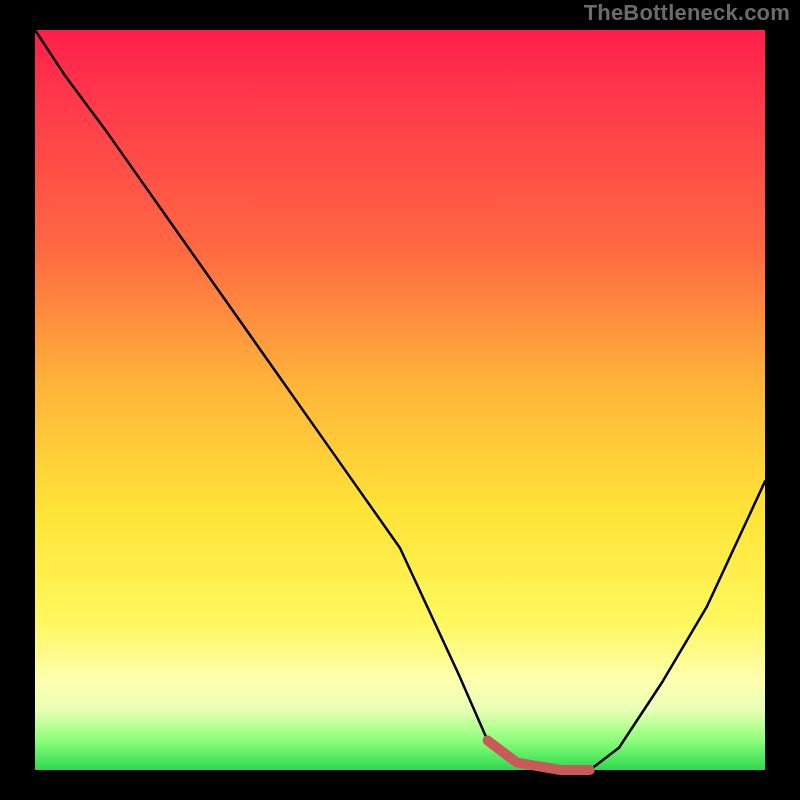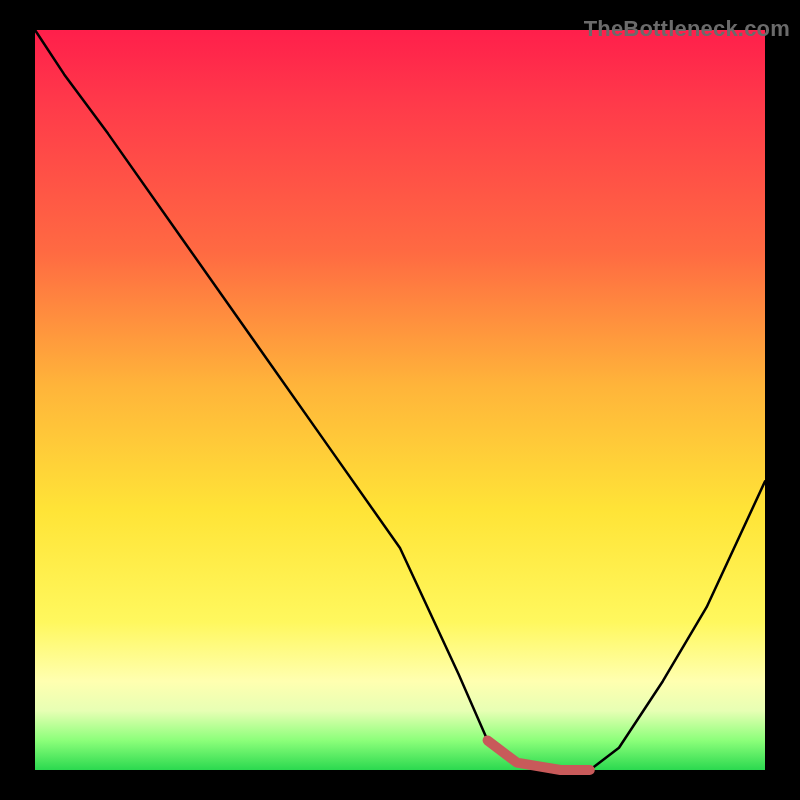--- a/index.html
+++ b/index.html
@@ -12,21 +12,21 @@
     overflow: hidden;
   }
   .frame {
     position: relative;
     width: 800px;
     height: 800px;
     background: #000;
   }
   .attribution {
     position: absolute;
-    top: 16px;
+    top: 0;
     right: 10px;
     color: #6b6b6b;
     font-size: 22px;
     font-weight: 600;
     letter-spacing: 0.2px;
     z-index: 5;
   }
   .plot-area {
     position: absolute;
     left: 35px;

